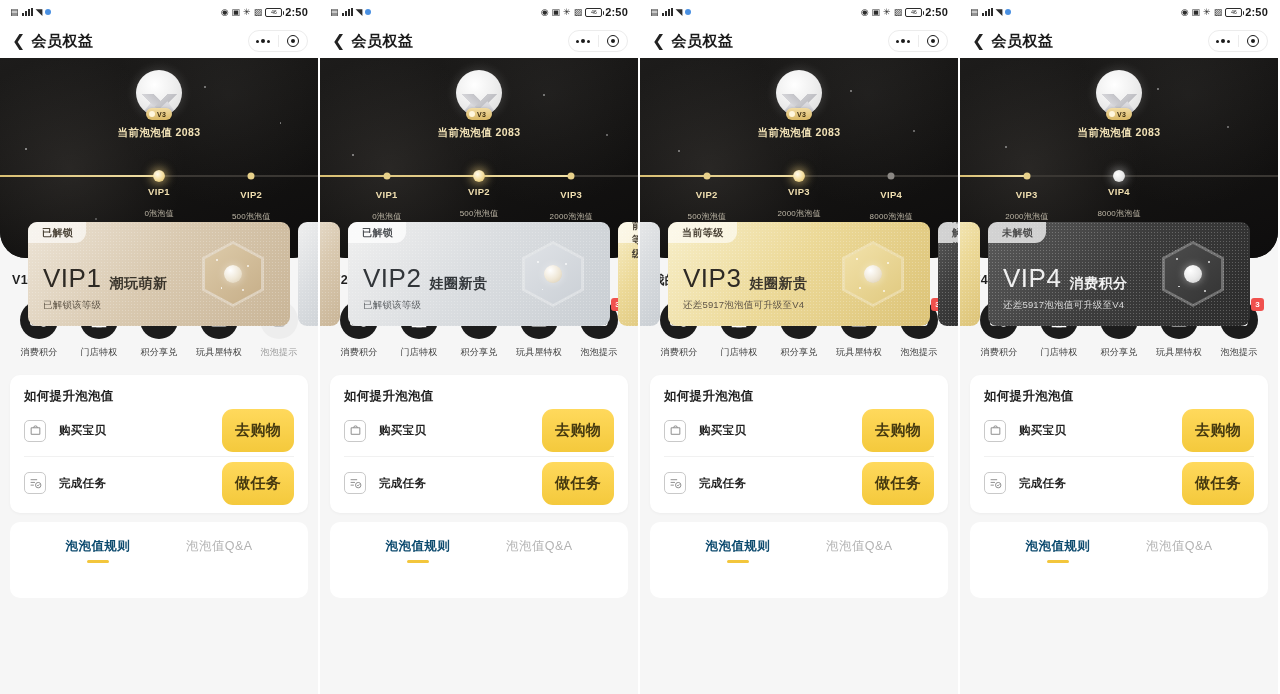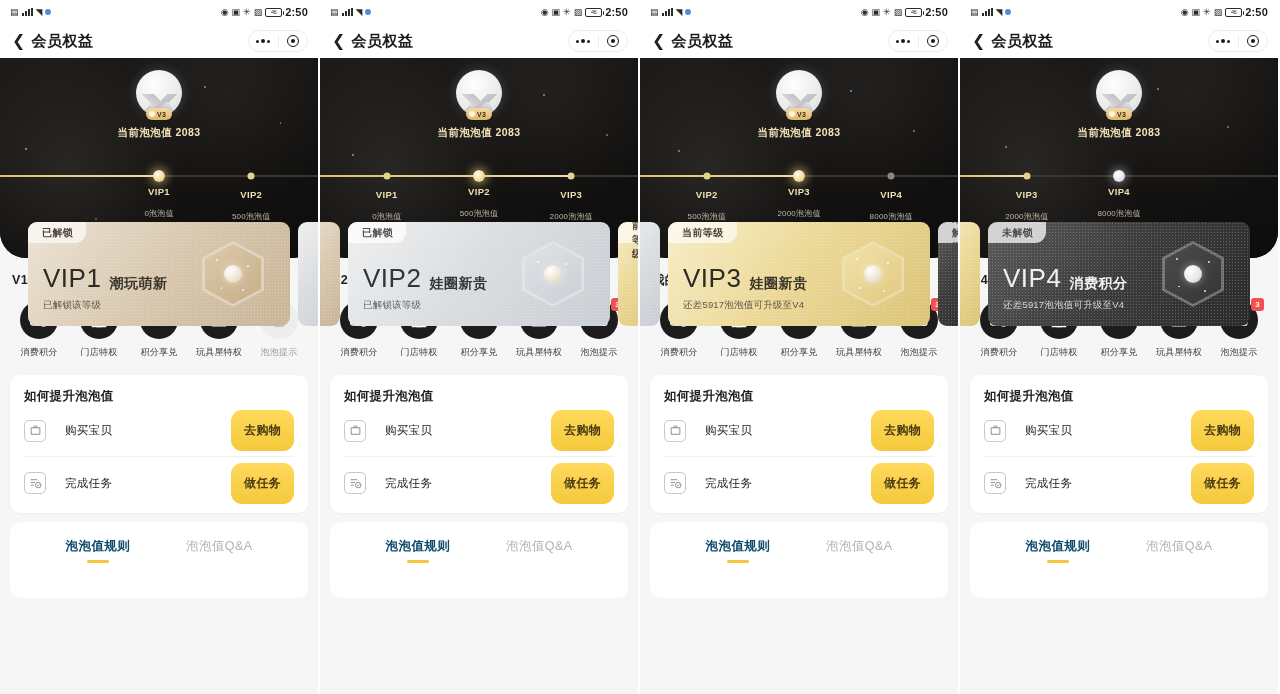--- a/index.html
+++ b/index.html
@@ -244,24 +244,24 @@
   .boost-h { font-size:12.5px; font-weight:bold; color:#1f1f1f; letter-spacing:0.3px;}
   .boost-row {
     display:flex; align-items:center; height:52px;
     border-bottom:1px solid #f1f1f1;
   }
   .boost-row:last-child { border-bottom:none;justify-content:flex-end; }
   .boost-ico {
     width:22px;height:22px;border:1.3px solid #c9c9c9;border-radius:5px;
     display:flex;align-items:center;justify-content:center; flex:0 0 22px;
   }
-  .boost-txt { font-size:11.5px; font-weight:normal; color:#1f1f1f; margin-left:11px; letter-spacing:0.3px;padding-left:8px;}
+  .boost-txt { font-size:11.5px; font-weight:bold; color:#1f1f1f; margin-left:5px; letter-spacing:0.3px;padding-left:8px;}
   .boost-btn {
     margin-left:auto; background: linear-gradient(180deg,#ffd95c,#f4c93c);
-    color:#473a10; font-size:12px; font-weight:bold;
+    color:#473a10; font-size:15px; font-weight:bold;
     border-radius:11px; padding:12px 13px; letter-spacing:0.3px;
     border:none; cursor:pointer;
   }
 
   
   .tabcard {
     margin: 9px 10px 0 10px; background:#fff; border-radius:10px;
     height: 76px; padding-top:16px;
   }
   .tabs { display:flex; justify-content:center; gap:56px; }

